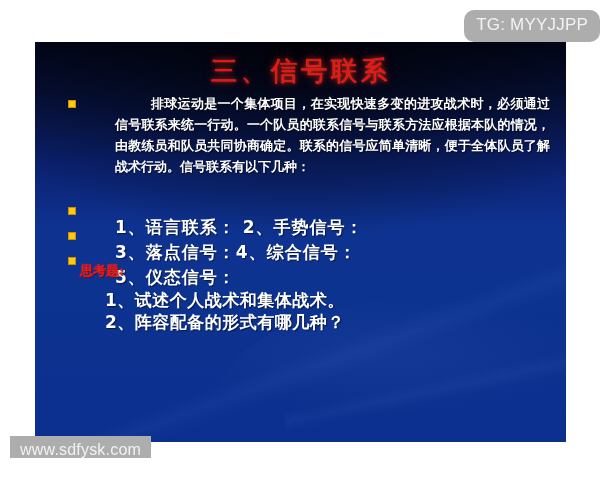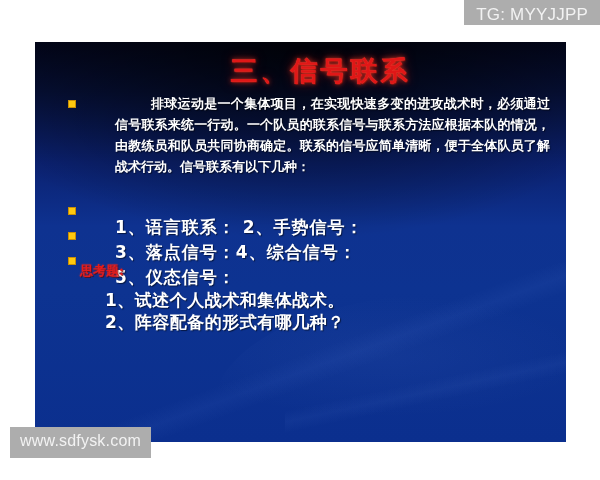--- a/index.html
+++ b/index.html
@@ -19,30 +19,31 @@
   .wm {
     position: absolute;
     background: #adadad;
     color: #f2f2f2;
     font-family: "Liberation Sans", sans-serif;
     white-space: nowrap;
     line-height: 1;
     z-index: 40;
   }
   #tg-watermark {
-    top: 0;
+    top: 10px;
     right: 0px;
-    padding: 6px 12px 2px 12px;
+    padding: 6px 12px 9px 12px;
     font-size: 17px;
     letter-spacing: 0.2px;
+    border-radius: 10px;
   }
   #site-watermark {
     left: 10px;
     bottom: 22px;
-    padding: 6px 10px 9px 10px;
+    padding: 6px 10px 0 10px;
     font-size: 16px;
     letter-spacing: 0.2px;
   }
 
   
   #slide {
     position: absolute;
     left: 35px;
     top: 42px;
     width: 531px;
@@ -97,30 +98,29 @@
   }
 
   
   #slide-title {
     position: absolute;
     top: 11px;
     left: 0;
     width: 100%;
     text-align: center;
     font-family: "DejaVu Serif", "Liberation Serif", serif;
-    font-weight: bold;
+    font-weight: normal;
     font-size: 27px;
     letter-spacing: 3px;
     color: #e01717;
     text-shadow:
       0 0 1px #ff4a3a,
       0 0 5px rgba(255,60,40,0.75),
       0 0 11px rgba(255,40,20,0.5),
       1px 1px 0 rgba(90,0,0,0.8);
-    padding-left: 20px;
   }
 
   
   .row {
     position: absolute;
     left: 0;
     width: 100%;
   }
   .bullet {
     position: absolute;

